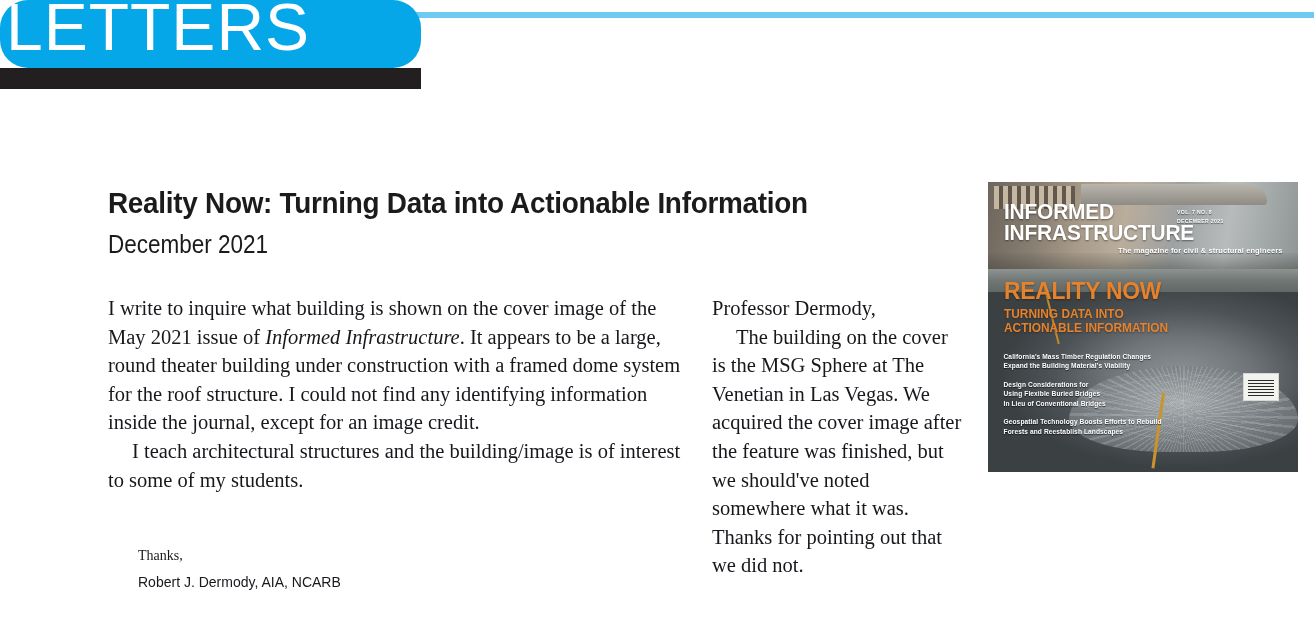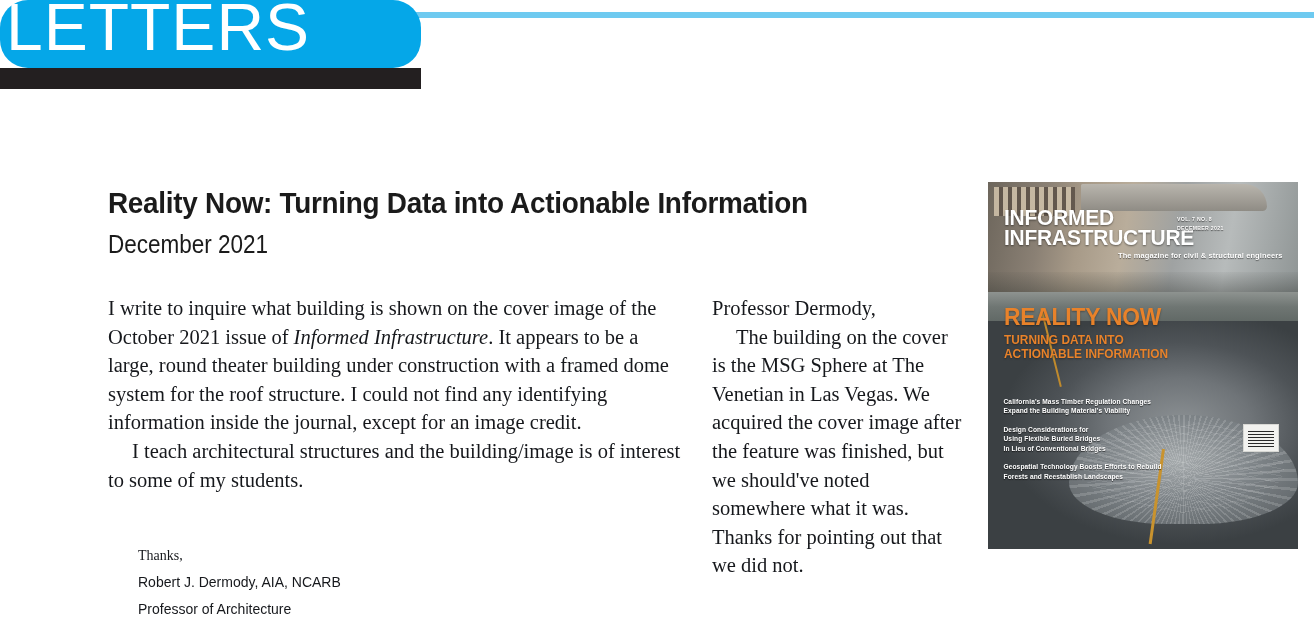--- a/index.html
+++ b/index.html
@@ -128,21 +128,21 @@
     color: #16181c;
     margin: 0;
   }
 
   
   .cover {
     position: absolute;
     left: 988px;
     top: 182px;
     width: 310px;
-    height: 367px;
+    height: 290px;
     overflow: hidden;
     background: #8d8f8e;
   }
   .cover-photo-top {
     position: absolute;
     left: 0; top: 0;
     width: 100%; height: 33%;
     background:
       linear-gradient(100deg, #6d665c 0%, #8a8074 18%, #a79a88 30%, #b9ad9b 44%, #9fa2a2 60%, #b7bbbb 76%, #8e9494 100%);
   }
@@ -331,28 +331,27 @@
   <div class="masthead-title">LETTERS</div>
 </div>
 <div class="masthead-bar"></div>
 
 <div class="article">
   <h1 class="headline">Reality Now: Turning Data into Actionable Information</h1>
   <div class="subhead">December 2021</div>
 </div>
 
 <div class="col-left">
-  <p class="body-p"><span> I write to inquire what building is shown on the cover image of the October 2021 issue of </span><em>Informed Infrastructure</em><span>. It appears to be a large, round theater building under construction with a framed dome system for the roof structure. I could not find any identifying information inside the journal, except for an image credit.</span></p>
+  <p class="body-p"><span> I write to inquire what building is shown on the cover image of the May 2021 issue of </span><em>Informed Infrastructure</em><span>. It appears to be a large, round theater building under construction with a framed dome system for the roof structure. I could not find any identifying information inside the journal, except for an image credit.</span></p>
   <p class="body-p indent"> I teach architectural structures and the building/image is of interest to some of my students.</p>
 </div>
 
 <div class="signature">
   <p class="sig-thanks">Thanks,</p>
   <p class="sig-line">Robert J. Dermody, AIA, NCARB</p>
-  <p class="sig-line">Professor of Architecture</p>
 </div>
 
 <div class="col-right">
   <p class="body-p">Professor Dermody,</p>
   <p class="body-p indent"> The building on the cover is the MSG Sphere at The Venetian in Las Vegas. We acquired the cover image after the feature was finished, but we should've noted somewhere what it was. Thanks for pointing out that we did not.</p>
 </div>
 
 <div class="cover">
   <div class="cover-photo-top">
     <div class="cover-bld-a"></div>

